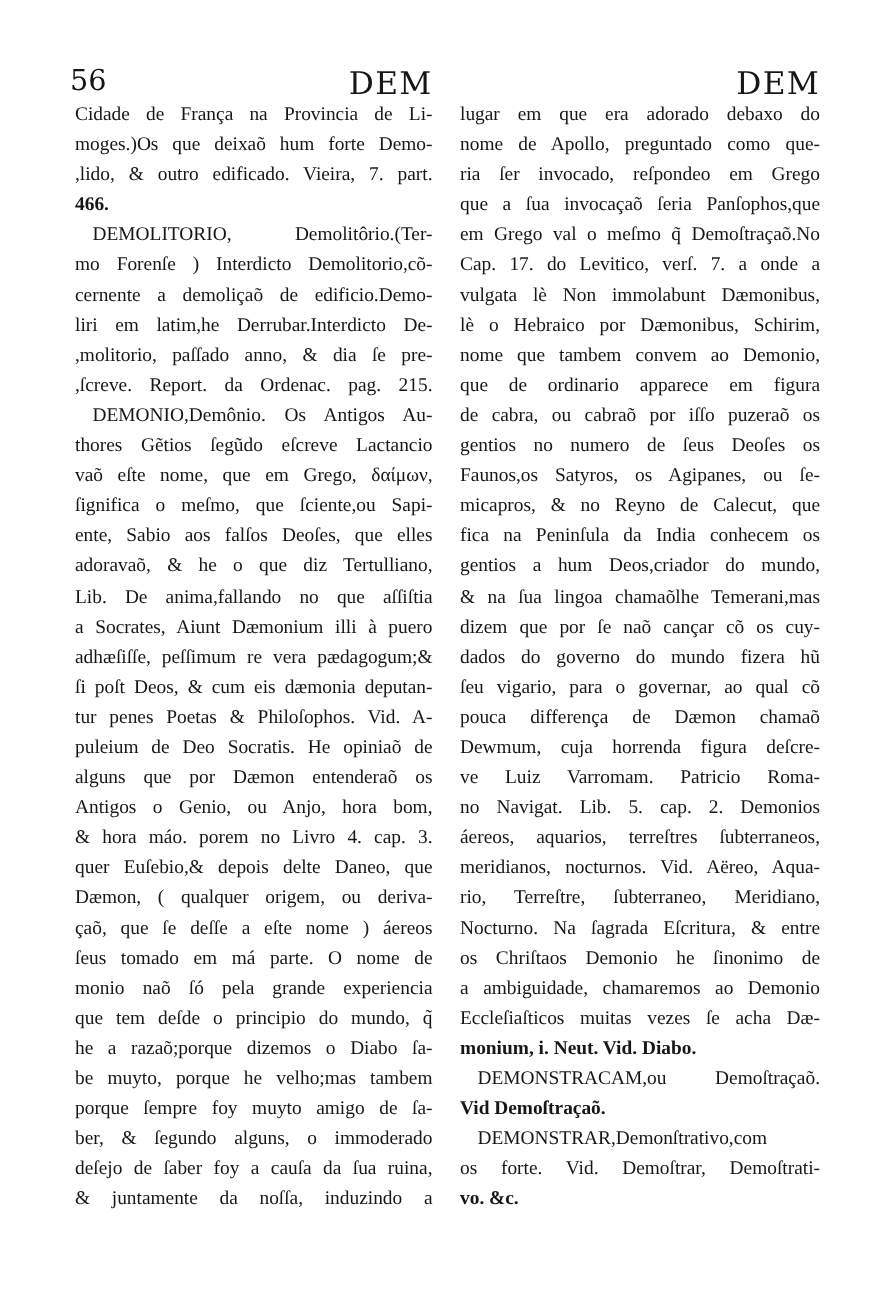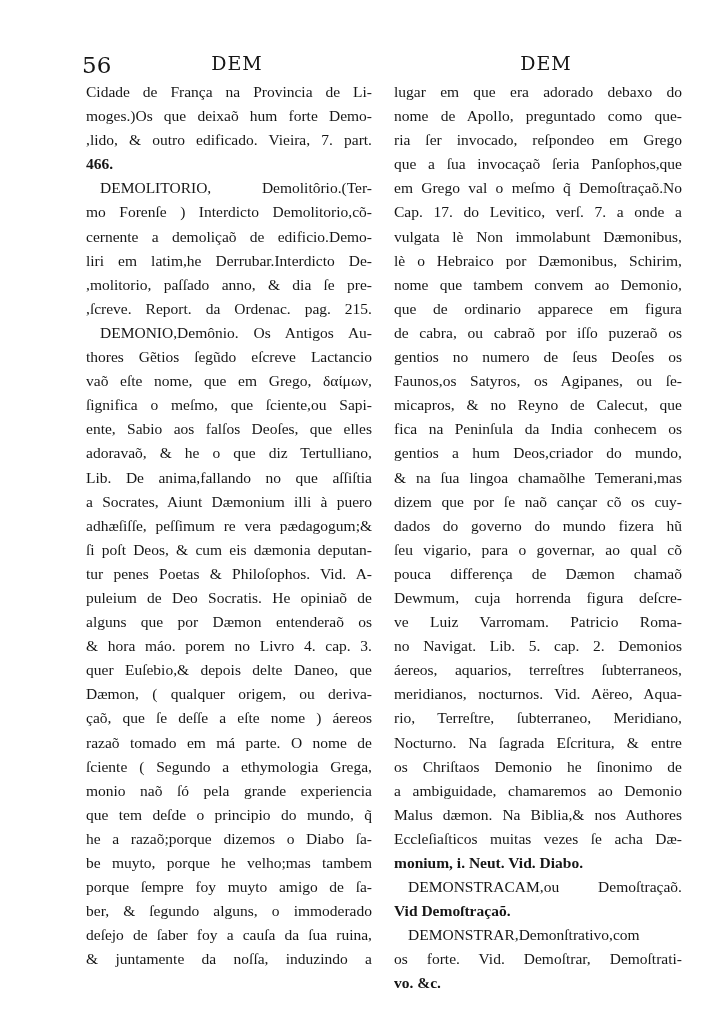--- a/index.html
+++ b/index.html
@@ -1,27 +1,27 @@
 <!DOCTYPE html>
 <html><head>
 <meta charset="utf-8">
 <style>
   html, body { margin: 0; padding: 0; }
   body {
     width: 709px; height: 1032px; background: #ffffff;
     font-family: "DejaVu Serif", "Liberation Serif", serif;
     color: #161616; position: relative; overflow: hidden;
   }
-  .page { position: absolute; left: 0; top: 0; width: 582px; height: 1032px; margin-left: 26px; }
+  .page { position: absolute; left: 0; top: 0; width: 582px; height: 1032px; }
   .col { position: absolute; top: 52px; }
   .col.left { left: 60px; width: 286px; }
   .col.right { left: 368px; width: 288px; }
   .header { position: relative; height: 26px; }
   .pageno { position: absolute; left: -4px; top: 0; font-size: 23px; }
-  .headword { position: absolute; left: 16px; right: 0; text-align: center; top: 0; font-size: 19px; letter-spacing: 1px; }
+  .headword { position: absolute; left: 16px; right: 0; text-align: right; top: 0; font-size: 25px; letter-spacing: 1px; }
   .lines { margin-top: 2px; }
   .line {
     height: 24.1px; line-height: 24.1px; font-size: 15.5px;
     white-space: nowrap; text-align: justify; text-align-last: justify;
     font-family: "Liberation Serif", serif;
   }
   .line.last { text-align-last: left; font-weight: bold; }
   .line.indent { padding-left: 14px; }
 </style>
 </head>
@@ -50,26 +50,26 @@
         <div class="line">ſignifica o meſmo, que ſciente,ou Sapi-</div>
         <div class="line">ente, Sabio aos falſos Deoſes, que elles</div>
         <div class="line">adoravaõ, &amp; he o que diz Tertulliano,</div>
         <div class="line">Lib. De anima,fallando no que aſſiſtia</div>
         <div class="line">a Socrates, Aiunt Dæmonium illi à puero</div>
         <div class="line">adhæſiſſe, peſſimum re vera pædagogum;&amp;</div>
         <div class="line">ſi poſt Deos, &amp; cum eis dæmonia deputan-</div>
         <div class="line">tur penes Poetas &amp; Philoſophos. Vid. A-</div>
         <div class="line">puleium de Deo Socratis. He opiniaõ de</div>
         <div class="line">alguns que por Dæmon entenderaõ os</div>
+        <div class="line">Antigos o Genio, ou Anjo, hora bom,</div>
         <div class="line">&amp; hora máo. porem no Livro 4. cap. 3.</div>
         <div class="line">quer Euſebio,&amp; depois delte Daneo, que</div>
         <div class="line">Dæmon, ( qualquer origem, ou deriva-</div>
         <div class="line">çaõ, que ſe deſſe a eſte nome ) áereos</div>
-        <div class="line">razaõ tomado em má parte. O nome de</div>
-        <div class="line">ſciente ( Segundo a ethymologia Grega,</div>
+        <div class="line">ſeus tomado em má parte. O nome de</div>
         <div class="line">monio naõ ſó pela grande experiencia</div>
         <div class="line">que tem deſde o principio do mundo, q̃</div>
         <div class="line">he a razaõ;porque dizemos o Diabo ſa-</div>
         <div class="line">be muyto, porque he velho;mas tambem</div>
         <div class="line">porque ſempre foy muyto amigo de ſa-</div>
         <div class="line">ber, &amp; ſegundo alguns, o immoderado</div>
         <div class="line">deſejo de ſaber foy a cauſa da ſua ruina,</div>
         <div class="line">&amp; juntamente da noſſa, induzindo a</div>
       </div>
   </div>
@@ -101,21 +101,20 @@
         <div class="line">pouca differença de Dæmon chamaõ</div>
         <div class="line">Dewmum, cuja horrenda figura deſcre-</div>
         <div class="line">ve Luiz Varromam. Patricio Roma-</div>
         <div class="line">no Navigat. Lib. 5. cap. 2. Demonios</div>
         <div class="line">áereos, aquarios, terreſtres ſubterraneos,</div>
         <div class="line">meridianos, nocturnos. Vid. Aëreo, Aqua-</div>
         <div class="line">rio, Terreſtre, ſubterraneo, Meridiano,</div>
         <div class="line">Nocturno. Na ſagrada Eſcritura, &amp; entre</div>
         <div class="line">os Chriſtaos Demonio he ſinonimo de</div>
         <div class="line">a ambiguidade, chamaremos ao Demonio</div>
-        <div class="line">Malus dæmon. Na Biblia,&amp; nos Authores</div>
         <div class="line">Eccleſiaſticos muitas vezes ſe acha Dæ-</div>
         <div class="line last">monium, i. Neut. Vid. Diabo.</div>
         <div class="line indent">DEMONSTRACAM,ou Demoſtraçaõ.</div>
         <div class="line last">Vid Demoſtraçaõ.</div>
         <div class="line indent">DEMONSTRAR,Demonſtrativo,com</div>
         <div class="line">os forte. Vid. Demoſtrar, Demoſtrati-</div>
         <div class="line last">vo. &amp;c.</div>
       </div>
   </div>
 </div>

